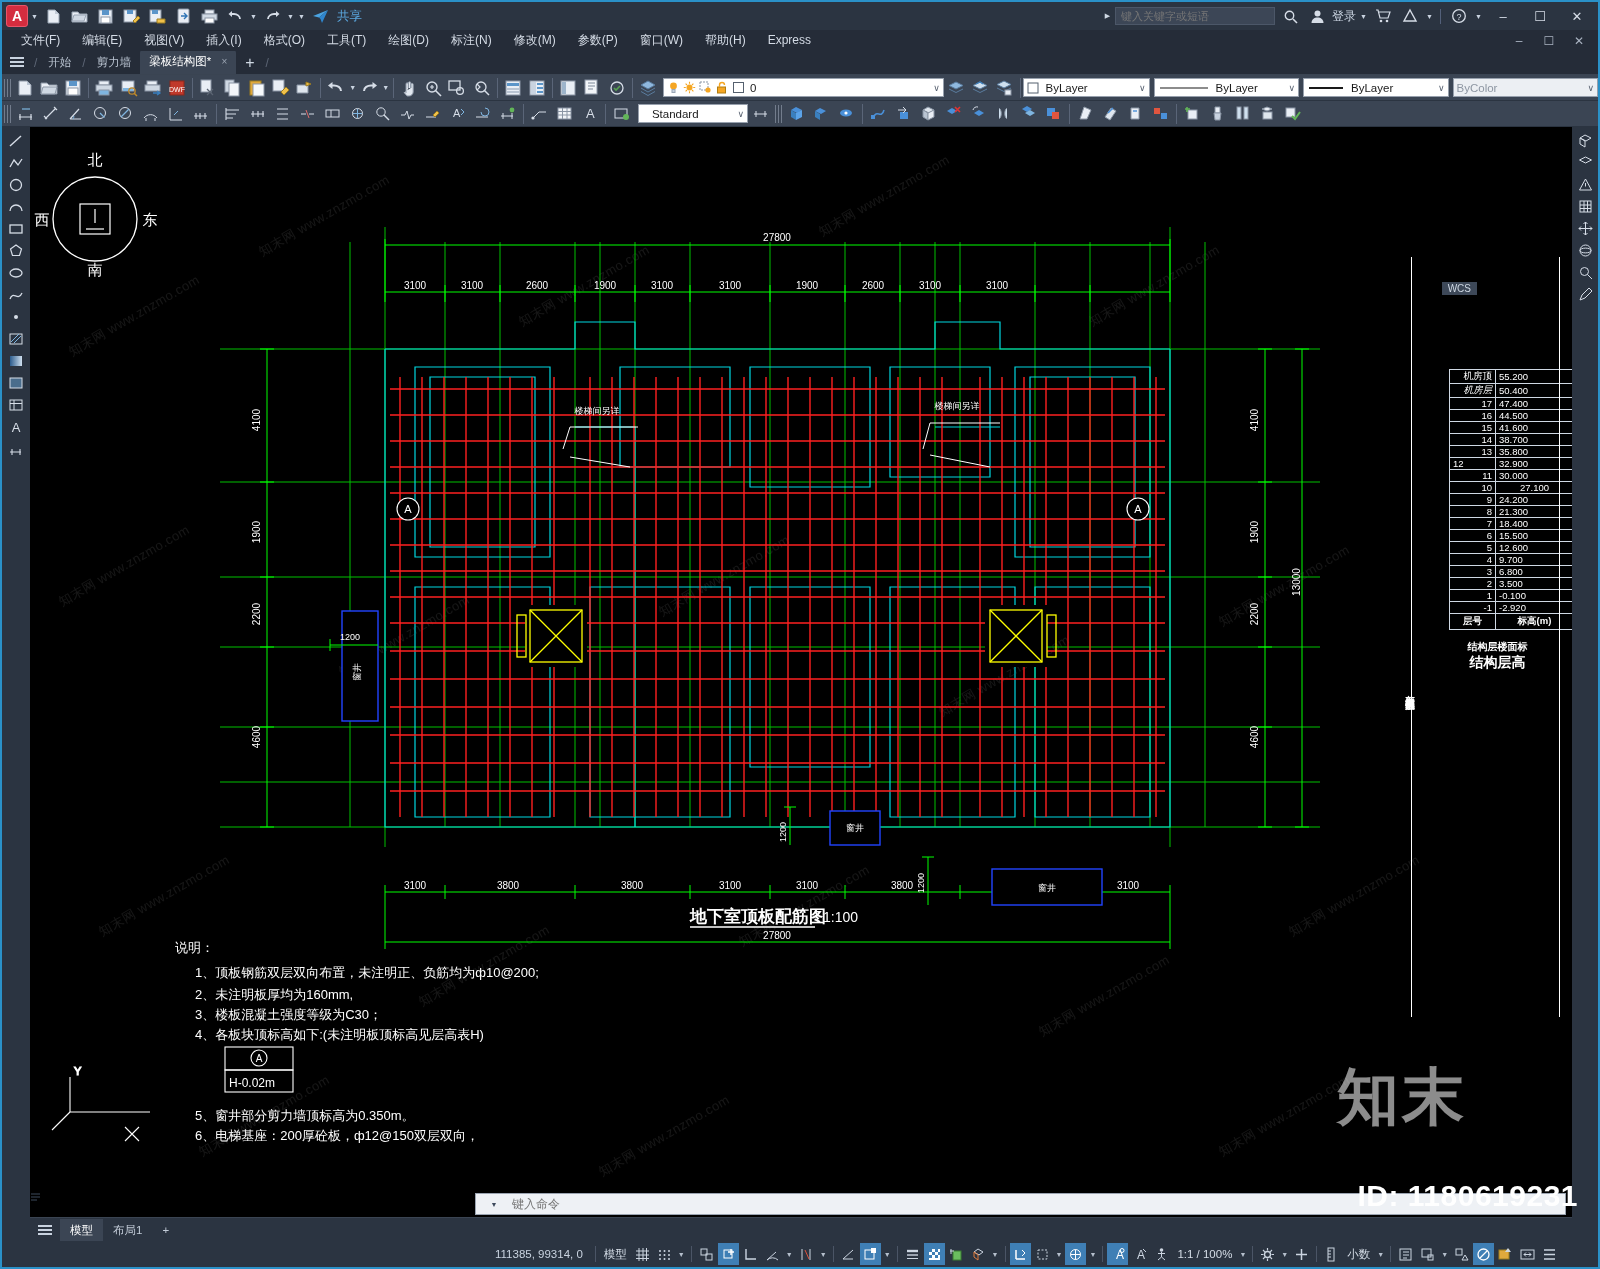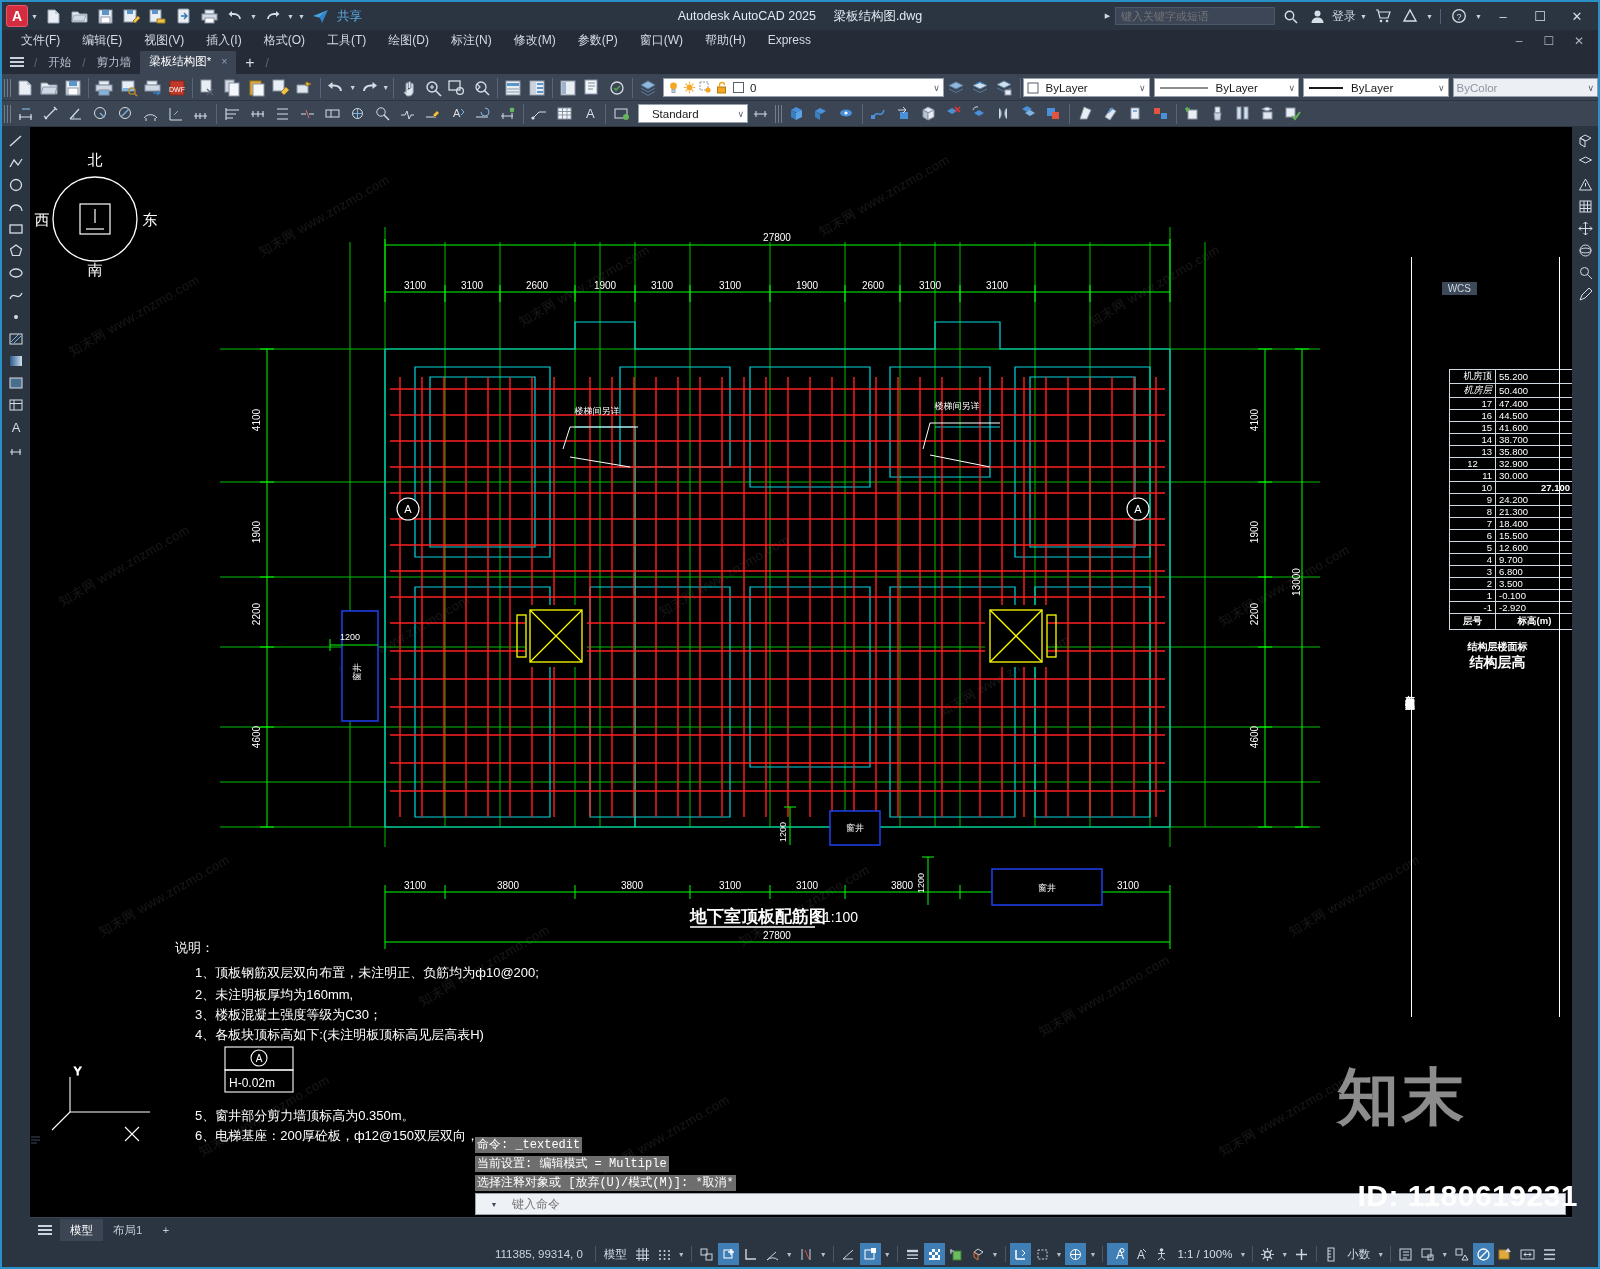--- a/index.html
+++ b/index.html
@@ -185,25 +185,20 @@
       <div class="caret">▼</div>
       <div class="ti">
           <svg width="17" height="17" viewBox="0 0 17 17">
             <path d="M16 2L1 8l6 1.5L16 2z" fill="#4aa3e0"></path>
             <path d="M7 9.5L16 2l-6 13-1.5-4z" fill="#2f86ce"></path>
           </svg>
         </div>
       <div class="share">共享</div>
     </div>
 
-    <div class="title-center">
-      <span>Autodesk AutoCAD 2025</span>
-      &nbsp;&nbsp;&nbsp;
-      <span>梁板结构图.dwg</span>
-    </div>
 
     <div class="title-right">
       <span class="tinycaret">▶</span>
       <input class="searchbox" placeholder="键入关键字或短语" style="">
       <div class="ti">
           <svg width="15" height="15" viewBox="0 0 15 15">
             <circle cx="6.5" cy="6.5" r="4.2" stroke="#d6dde7" fill="none" stroke-width="1.4"></circle>
             <path d="M10 10l4 4" stroke="#d6dde7" stroke-width="1.6"></path>
           </svg>
         </div>
@@ -1242,30 +1237,30 @@
                 </tr>
                 <tr>
                   <td style="border: 1px solid rgb(207, 216, 227); text-align: right; padding: 0px 3px; width: 46px;">14</td>
                   <td style="border: 1px solid rgb(207, 216, 227); text-align: left; padding: 0px 3px;">38.700</td>
                 </tr>
                 <tr>
                   <td style="border: 1px solid rgb(207, 216, 227); text-align: right; padding: 0px 3px; width: 46px;">13</td>
                   <td style="border: 1px solid rgb(207, 216, 227); text-align: left; padding: 0px 3px; margin-left: 24px;">35.800</td>
                 </tr>
                 <tr>
-                  <td style="border: 1px solid rgb(207, 216, 227); text-align: center; padding: 0px 3px; width: 46px;">12</td>
+                  <td style="border: 1px solid rgb(207, 216, 227); text-align: left; padding: 0px 3px; width: 46px;">12</td>
                   <td style="border: 1px solid rgb(207, 216, 227); text-align: left; padding: 0px 3px;">32.900</td>
                 </tr>
                 <tr>
                   <td style="border: 1px solid rgb(207, 216, 227); text-align: right; padding: 0px 3px; width: 46px;">11</td>
                   <td style="border: 1px solid rgb(207, 216, 227); text-align: left; padding: 0px 3px;">30.000</td>
                 </tr>
                 <tr>
                   <td style="border: 1px solid rgb(207, 216, 227); text-align: right; padding: 0px 3px; width: 46px;">10</td>
-                  <td style="border: 1px solid rgb(207, 216, 227); text-align: right; padding: 0px 3px; font-weight: bold;">27.100</td>
+                  <td style="border: 1px solid rgb(207, 216, 227); text-align: center; padding: 0px 3px;">27.100</td>
                 </tr>
                 <tr>
                   <td style="border: 1px solid rgb(207, 216, 227); text-align: right; padding: 0px 3px; width: 46px;">9</td>
                   <td style="border: 1px solid rgb(207, 216, 227); text-align: left; padding: 0px 3px;">24.200</td>
                 </tr>
                 <tr>
                   <td style="border: 1px solid rgb(207, 216, 227); text-align: right; padding: 0px 3px; width: 46px;">8</td>
                   <td style="border: 1px solid rgb(207, 216, 227); text-align: left; padding: 0px 3px;">21.300</td>
                 </tr>
                 <tr>
@@ -1313,25 +1308,20 @@
         </div>
         <div style="position:absolute; right:156px; top:560px; color:#fff; font-size:9.5px;
              writing-mode:vertical-rl; font-weight:bold; letter-spacing:1px;">剪力墙底部加强区</div>
 
         <div style="position:absolute; right:160px; top:130px; width:1px; height:760px; background:#ffffff;"></div>
         <div style="position:absolute; right:12px; top:130px; width:1px; height:760px; background:#ffffff;"></div>
 
         <div class="wmbig" style="right:105px; bottom:78px;">知末</div>
 
         <div class="cmdzone">
-          <div class="cmdhist" style="padding-left:445px;">
-            <div><span class="cmdline-txt">命令: _textedit</span></div>
-            <div><span class="cmdline-txt">当前设置: 编辑模式 = Multiple</span></div>
-            <div><span class="cmdline-txt">选择注释对象或 [放弃(U)/模式(M)]: *取消*</span></div>
-          </div>
           <div class="cmdinput" style="margin-left:445px;">
             <div class="ci-l">
               <svg width="11" height="11" viewBox="0 0 11 11">
                   <path d="M1 3h9M1 6h9M1 9h6" stroke="#3d4a5c" stroke-width="1.2"></path>
                 </svg>
               <span style="font-size:7px">▼</span>
             </div>
             <input placeholder="键入命令" style="">
           </div>
         </div>

